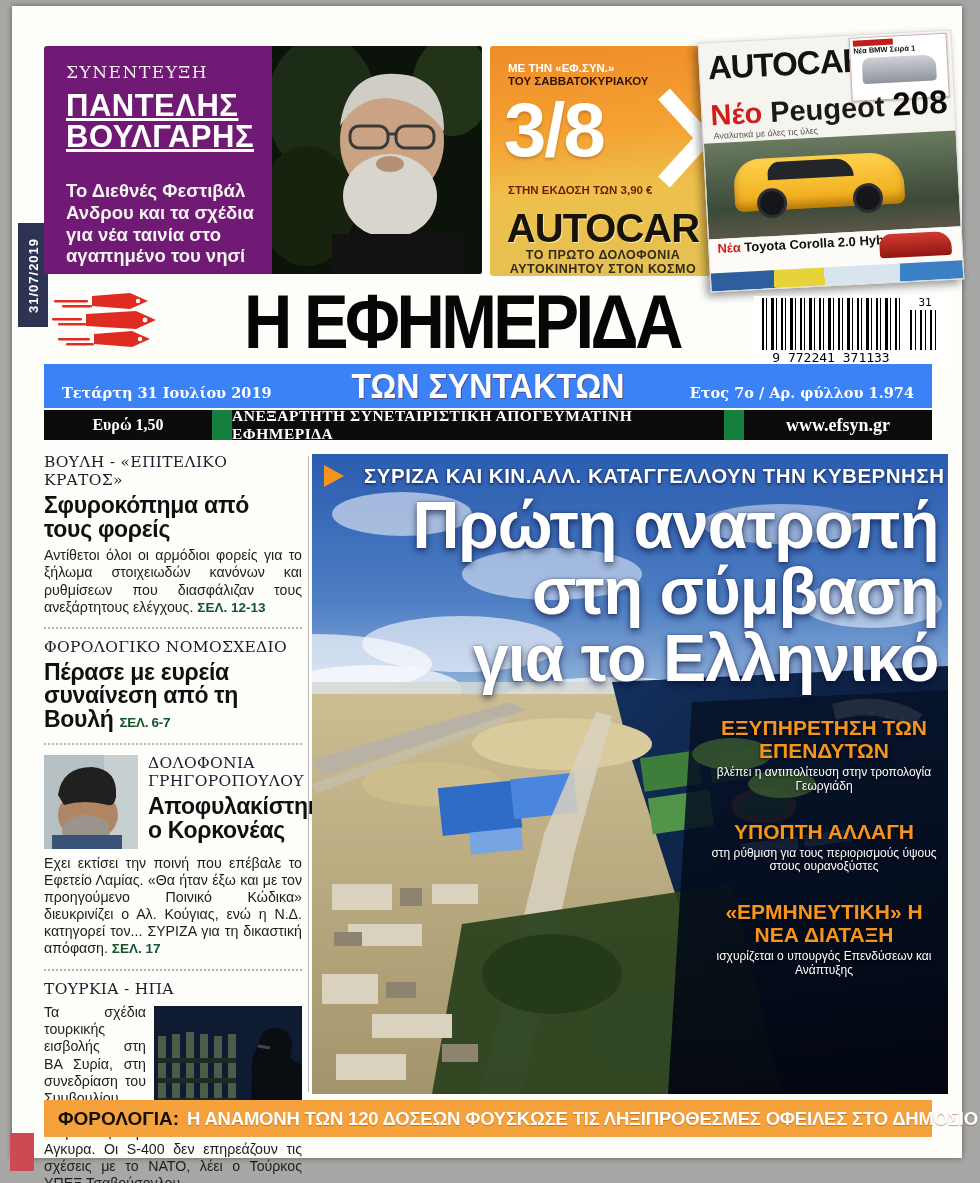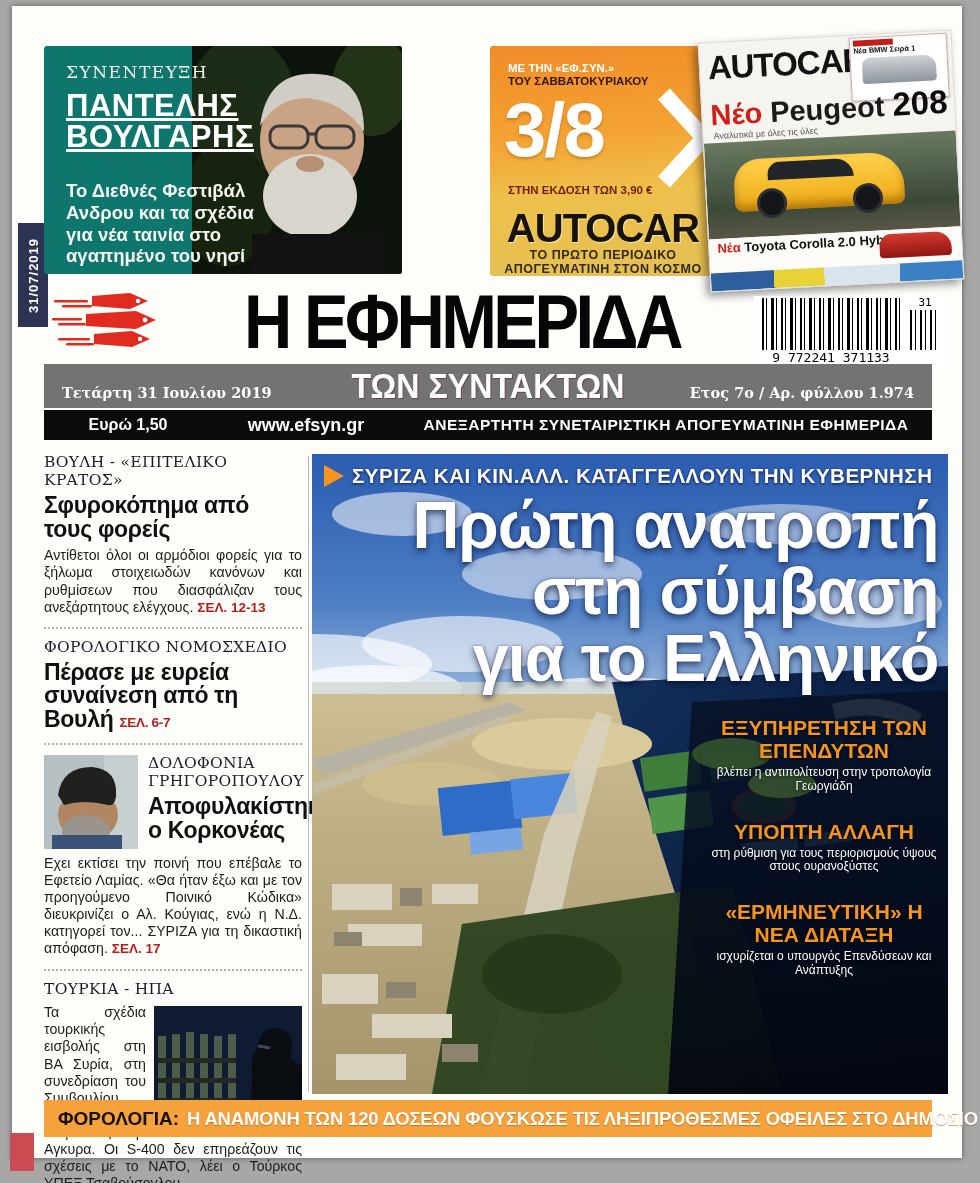--- a/index.html
+++ b/index.html
@@ -13,21 +13,21 @@
   }
   
   .date-tab{
     position:absolute;left:6px;top:217px;width:30px;height:104px;background:#2d3352;
     color:#fff;font-size:13px;font-weight:bold;display:flex;align-items:center;justify-content:center;
     writing-mode:vertical-rl;transform:rotate(180deg);letter-spacing:1px;
   }
   .corner-tab{position:absolute;left:-2px;top:1127px;width:24px;height:38px;background:#cc4a52;}
   
   .interview-box{
-    position:absolute;left:32px;top:40px;width:358px;height:228px;background:#0f766e;
+    position:absolute;left:32px;top:40px;width:438px;height:228px;background:#701a75;
     border-radius:3px;overflow:hidden;color:#fff;
   }
   .interview-text{position:absolute;left:22px;top:16px;width:215px;z-index:2;}
   .interview-label{font-family:"DejaVu Serif",serif;font-size:17px;letter-spacing:1.5px;color:#f2f2ee;}
   .interview-name{font-size:31px;font-weight:bold;line-height:1.0;margin-top:8px;letter-spacing:.5px;text-decoration:underline;}
   .interview-dek{font-size:18.5px;line-height:1.18;margin-top:28px;font-weight:bold;color:#f4f4f0;}
   .interview-page{font-size:13px;font-weight:bold;margin-top:9px;}
   .interview-photo{position:absolute;right:0;top:0;width:210px;height:228px;}
   .promo-box{
     position:absolute;left:478px;top:40px;width:226px;height:230px;border-radius:3px;overflow:hidden;
@@ -81,48 +81,48 @@
     font-family:"Liberation Sans",sans-serif;
   }
   .barcode{position:absolute;left:742px;top:290px;width:196px;height:74px;background:#fff;}
   .barcode-main{position:absolute;left:8px;top:2px;width:138px;height:52px;
     background:repeating-linear-gradient(90deg,#000 0 2px,#fff 2px 4px,#000 4px 5px,#fff 5px 9px,#000 9px 12px,#fff 12px 14px,#000 14px 15px,#fff 15px 19px);}
   .barcode-num{position:absolute;left:0px;top:54px;width:154px;text-align:center;font-family:"DejaVu Sans Mono",monospace;font-size:13px;color:#000;}
   .barcode-addon{position:absolute;right:10px;top:14px;width:30px;height:40px;
     background:repeating-linear-gradient(90deg,#000 0 2px,#fff 2px 5px,#000 5px 6px,#fff 6px 10px);}
   .barcode-addon-num{position:absolute;right:10px;top:0px;width:30px;text-align:center;font-family:"DejaVu Sans Mono",monospace;font-size:11px;color:#000;}
   .red-band{
-    position:absolute;left:32px;top:358px;width:888px;height:44px;background:#737373;color:#fff;
+    position:absolute;left:32px;top:358px;width:888px;height:44px;background:#3b82f6;color:#fff;
   }
   .band-date{position:absolute;left:18px;bottom:7px;font-family:"DejaVu Serif",serif;font-size:14.5px;font-weight:bold;}
   .band-title{
     position:absolute;left:0;right:0;bottom:2px;text-align:center;font-size:35px;font-weight:900;
     letter-spacing:0px;transform:scaleX(.92);text-shadow:1px 1px 0 rgba(90,0,0,.4);
   }
   .band-issue{position:absolute;right:18px;bottom:7px;font-family:"DejaVu Serif",serif;font-size:14.5px;font-weight:bold;}
-  .black-band{position:absolute;left:32px;top:404px;width:888px;height:30px;display:flex;gap:0;background:#15803d;}
+  .black-band{position:absolute;left:32px;top:404px;width:888px;height:30px;display:flex;gap:20px;background:#15803d;font-family:Liberation Serif, serif;}
   .black-seg{background:#0c0c0c;color:#fff;display:flex;align-items:center;justify-content:center;font-weight:bold;}
   .seg-price{width:168px;font-size:16px;}
   .seg-slogan{flex:1;font-size:15.5px;letter-spacing:.5px;}
   .seg-site{width:188px;font-size:18px;}
   
   .left-col{position:absolute;left:32px;top:448px;width:258px;}
   .col-rule{position:absolute;left:296px;top:450px;width:1px;height:636px;background:#b9b9b9;}
   .kicker{font-family:"DejaVu Serif",serif;font-size:15.5px;color:#1c1c2a;letter-spacing:.3px;line-height:1.15;}
   .headline{font-size:23px;font-weight:bold;color:#101010;line-height:1.04;margin-top:4px;letter-spacing:-.3px;}
   .body-text{font-size:14.2px;color:#1d1d1d;line-height:1.2;margin-top:6px;text-align:justify;}
-  .pageref{color:#b91c1c;font-weight:bold;font-size:13.5px;white-space:nowrap;}
+  .pageref{color:#14532d;font-weight:bold;font-size:13.5px;white-space:nowrap;}
   .divider{border-top:2px dotted #b3b3b3;margin:11px 0 10px;}
   .a3-row{display:flex;gap:10px;}
   .a3-photo{width:94px;height:94px;flex:none;}
   .a4-photo{float:right;width:148px;height:122px;margin:2px 0 4px 8px;}
   
   .main-photo{position:absolute;left:300px;top:448px;width:636px;height:640px;overflow:hidden;}
   .main-kicker{
-    position:absolute;left:12px;top:10px;display:flex;align-items:center;gap:8px;z-index:5;
+    position:absolute;left:12px;top:10px;display:flex;align-items:center;gap:20px;z-index:5;
     color:#fff;font-size:20.5px;font-weight:bold;letter-spacing:.5px;text-shadow:0 1px 3px rgba(0,0,40,.8);
   }
   .kicker-arrow{width:0;height:0;border-top:11px solid transparent;border-bottom:11px solid transparent;border-left:20px solid #f7941d;}
   .main-headline{position:absolute;left:0;right:0;top:38px;text-align:right;z-index:5;color:#fff;}
   .main-headline div{
     font-size:67px;font-weight:900;line-height:.99;letter-spacing:-1px;
     text-shadow:0 3px 8px rgba(0,10,50,.65),0 0 2px rgba(0,10,50,.5);transform:scaleX(.97);
   }
   .side-blocks{position:absolute;left:398px;top:262px;width:228px;z-index:5;text-align:center;}
   .sb-heading{color:#f7941d;font-size:21px;font-weight:900;line-height:1.1;text-shadow:0 1px 3px rgba(0,0,0,.8);}
@@ -169,21 +169,21 @@
 
   <div class="promo-box">
     <div class="promo-top1">ΜΕ ΤΗΝ «ΕΦ.ΣΥΝ.»</div>
     <div class="promo-top2"><b>ΤΟΥ ΣΑΒΒΑΤΟΚΥΡΙΑΚΟΥ</b></div>
     <svg class="promo-chevron" viewBox="0 0 56 100">
       <polyline points="8,6 48,50 8,94" fill="none" stroke="#ffffff" stroke-width="16"></polyline>
     </svg>
     <div class="promo-date">3/8</div>
     <div class="promo-note">ΣΤΗΝ ΕΚΔΟΣΗ ΤΩΝ 3,90 €</div>
     <div class="promo-brand">AUTOCAR</div>
-    <div class="promo-tagline">ΤΟ ΠΡΩΤΟ ΠΕΡΙΟΔΙΚΟ ΑΠΟΓΕΥΜΑΤΙΝΗ ΣΤΟΝ ΚΟΣΜΟ</div>
+    <div class="promo-tagline">ΤΟ ΠΡΩΤΟ ΔΟΛΟΦΟΝΙΑ ΑΥΤΟΚΙΝΗΤΟΥ ΣΤΟΝ ΚΟΣΜΟ</div>
   </div>
 
   <div class="magazine">
     <div class="mag-masthead">AUTOCAR</div>
     <div class="mag-bmw">
       <span class="mag-bmw-tag"></span>
       <div class="mag-bmw-cap">Νέα BMW Σειρά 1</div>
       <div class="mag-bmw-car"></div>
     </div>
     <div class="mag-headline">
@@ -227,22 +227,22 @@
     <div class="barcode-addon"></div>
   </div>
 
   <div class="red-band">
     <div class="band-date">Τετάρτη 31 Ιουλίου 2019</div>
     <div class="band-title">ΤΩΝ ΣΥΝΤΑΚΤΩΝ</div>
     <div class="band-issue">Ετος 7ο / Αρ. φύλλου 1.974</div>
   </div>
   <div class="black-band">
     <div class="black-seg seg-price">Ευρώ 1,50</div>
+    <div class="black-seg seg-slogan">ΑΝΕΞΑΡΤΗΤΗ ΣΥΝΕΤΑΙΡΙΣΤΙΚΗ ΑΠΟΓΕΥΜΑΤΙΝΗ ΕΦΗΜΕΡΙΔΑ</div>
     <div class="black-seg seg-site">www.efsyn.gr</div>
-    <div class="black-seg seg-slogan">ΑΝΕΞΑΡΤΗΤΗ ΣΥΝΕΤΑΙΡΙΣΤΙΚΗ ΑΠΟΓΕΥΜΑΤΙΝΗ ΕΦΗΜΕΡΙΔΑ</div>
   </div>
 
   <div class="col-rule"></div>
   <div class="left-col">
 
     <div>
       <div class="kicker">ΒΟΥΛΗ - «ΕΠΙΤΕΛΙΚΟ ΚΡΑΤΟΣ»</div>
       <div class="headline">Σφυροκόπημα από τους φορείς</div>
       <div class="body-text"><span>Αντίθετοι όλοι οι αρμόδιοι φορείς για το ξήλωμα στοιχειωδών κανόνων και ρυθμίσεων που διασφάλιζαν τους ανεξάρτητους ελέγχους.</span> <span class="pageref">ΣΕΛ. 12-13</span></div>
     </div>

